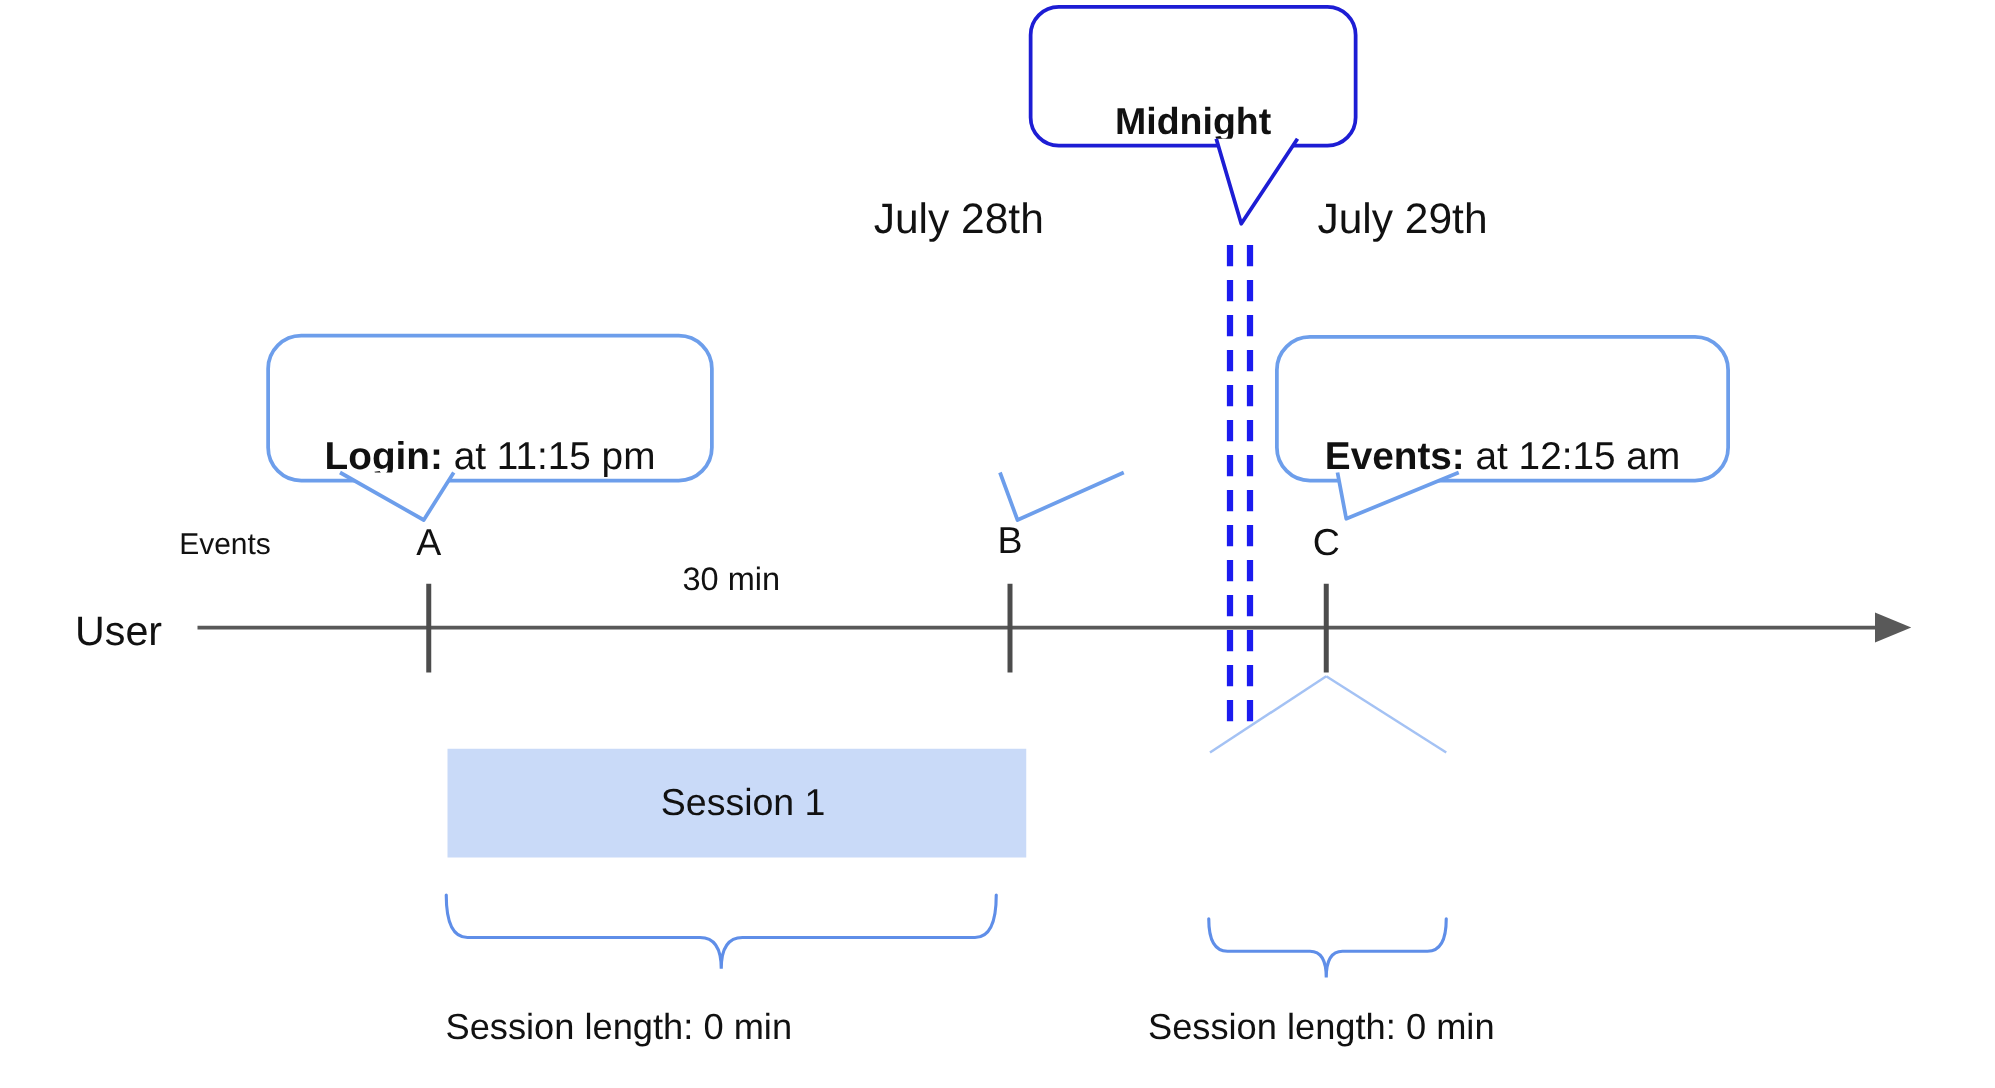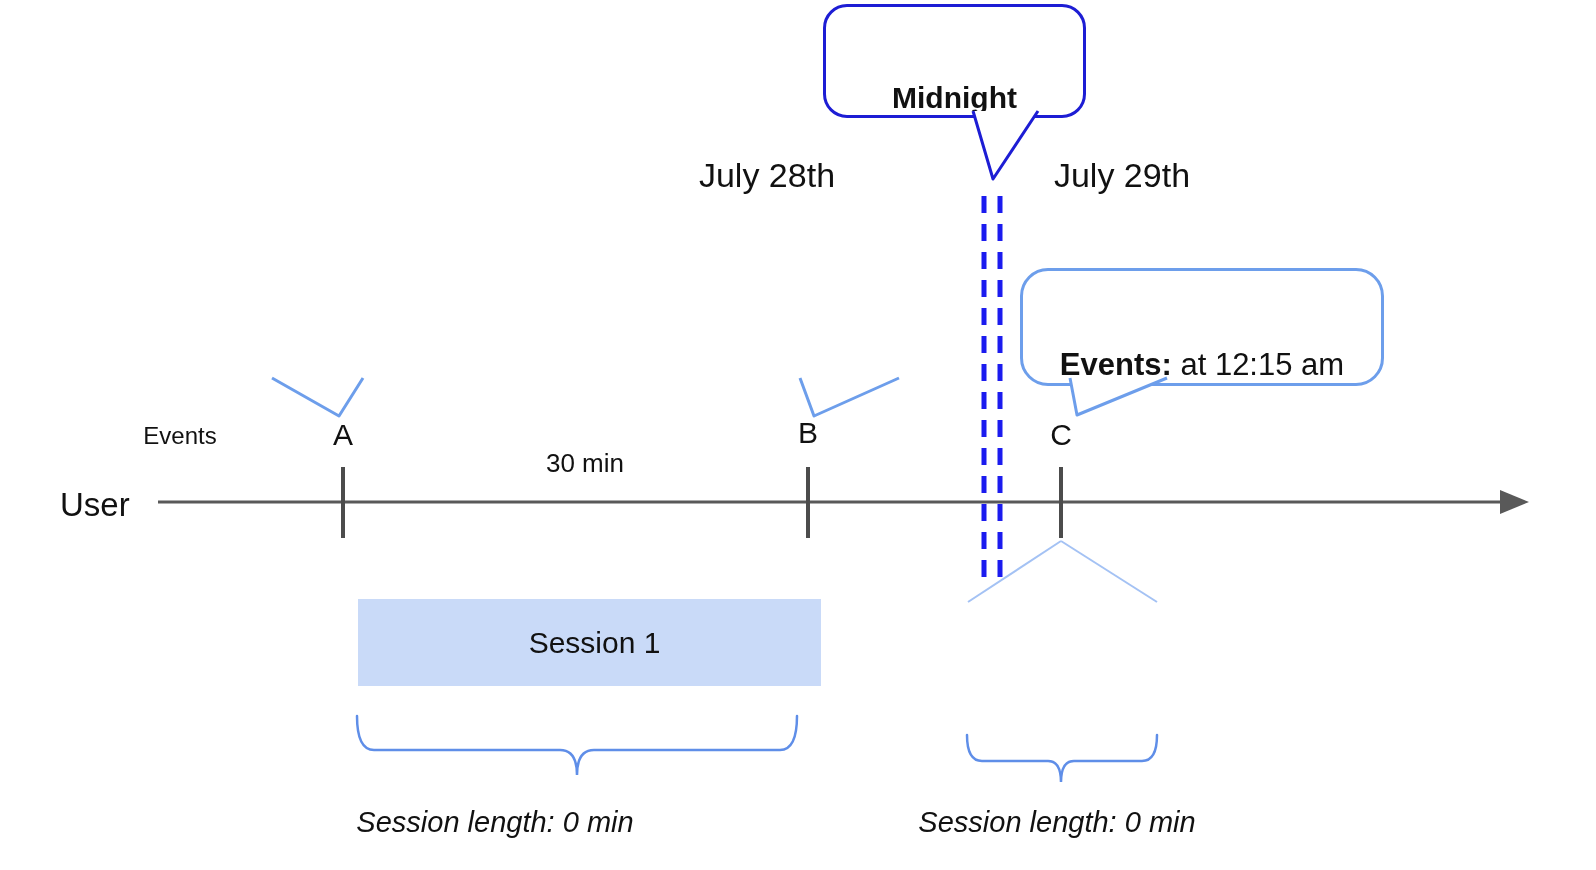--- a/index.html
+++ b/index.html
@@ -9,21 +9,21 @@
   .ctr{display:flex;align-items:center;justify-content:center;text-align:center;}
   .callout{position:absolute;background:#fff;border:3px solid var(--callout-border,#6d9eeb);
            border-radius:28px;display:flex;align-items:flex-end;justify-content:center;
            font-size:31px;white-space:pre;z-index:1;}
   .callout b{font-weight:bold;}
   .callout--midnight{border-color:var(--midnight-border,#1d1dd4);border-radius:24px;
                      font-weight:bold;font-size:30px;}
   .date-label{font-size:34px;width:220px;}
   .session-box{position:absolute;background:var(--session-fill,#c9daf8);
                display:flex;align-items:center;justify-content:center;font-size:30px;z-index:1;padding-left:10px;}
-  .len-label{font-size:29px;width:400px;font-style:italic;}
+  .len-label{font-size:29px;width:400px;}
   .marker{font-size:30px;width:50px;}
   svg.overlay{position:absolute;left:0;top:0;z-index:2;pointer-events:none;}
   .timeline-line{stroke:var(--timeline,#595959);stroke-width:3;}
   .arrowhead{fill:var(--timeline,#595959);}
   .tick{stroke:var(--tick,#4c4c4c);stroke-width:4;}
   .dash{stroke:var(--midnight-dash,#1b1bef);stroke-width:5;stroke-dasharray:17 11;}
   .tail{fill:#fff;stroke:var(--callout-border,#6d9eeb);stroke-width:3;stroke-linejoin:round;}
   .tail--midnight{stroke:var(--midnight-border,#1d1dd4);}
   .brace{fill:none;stroke:var(--brace,#5f8ee8);stroke-width:2.5;stroke-linecap:round;}
   .roof{stroke:var(--connector,#a4c2f4);stroke-width:2;}
@@ -33,20 +33,23 @@
 
 <div style="position:absolute;inset:0;">
 
   <div class="callout callout--midnight" style="left:823px;top:4px;width:257px;height:108px;">
     <b>Midnight</b>
   </div>
 
   <div class="abs ctr date-label" style="left:657px;top:156px;">July 28th</div>
   <div class="abs ctr date-label" style="left:1012px;top:156px;">July 29th</div>
 
+  <div class="callout" style="left:213px;top:267px;width:352px;height:113px;">
+    <b>Login:</b><span> at 11:15 pm</span>
+  </div>
   <div class="callout" style="left:1020px;top:268px;width:358px;height:112px;">
     <b>Events:</b><span> at 12:15 am</span>
   </div>
 
   <div class="abs ctr" style="left:130px;top:422px;width:100px;font-size:24px;">Events</div>
   <div class="abs" style="left:48px;top:486px;font-size:33px;margin-left:12px;">User</div>
   <div class="abs ctr" style="left:510px;top:448px;width:150px;font-size:26px;">30 min</div>
 
   <div class="abs ctr marker" style="left:318px;top:418px;">A</div>
   <div class="abs ctr marker" style="left:783px;top:416px;">B</div>

